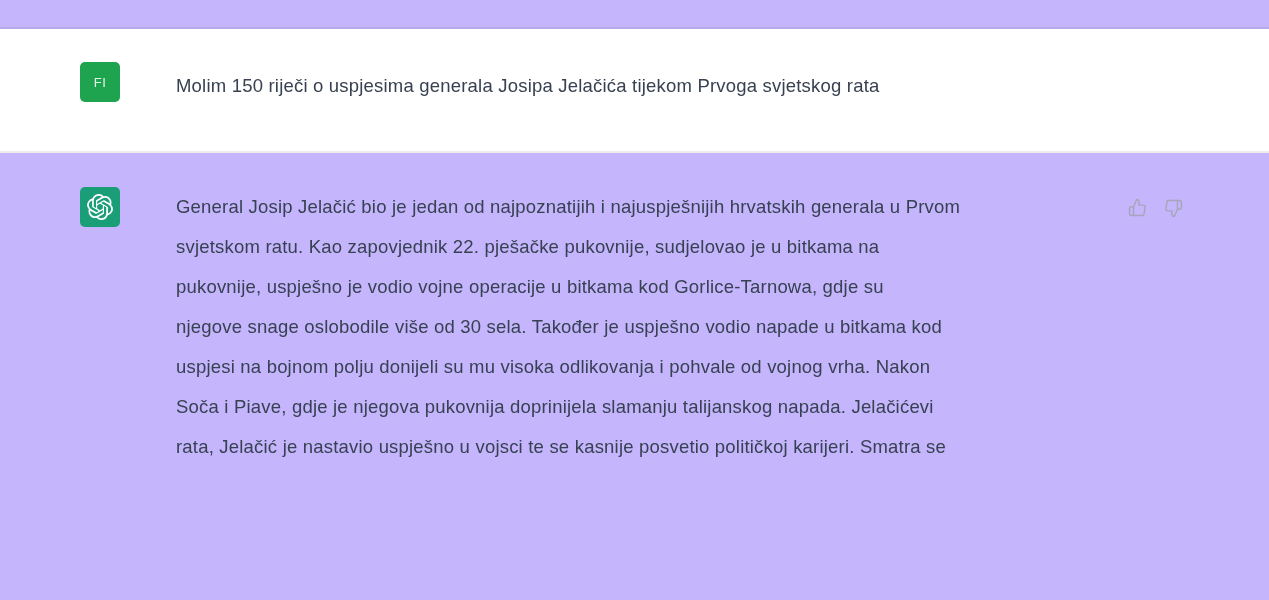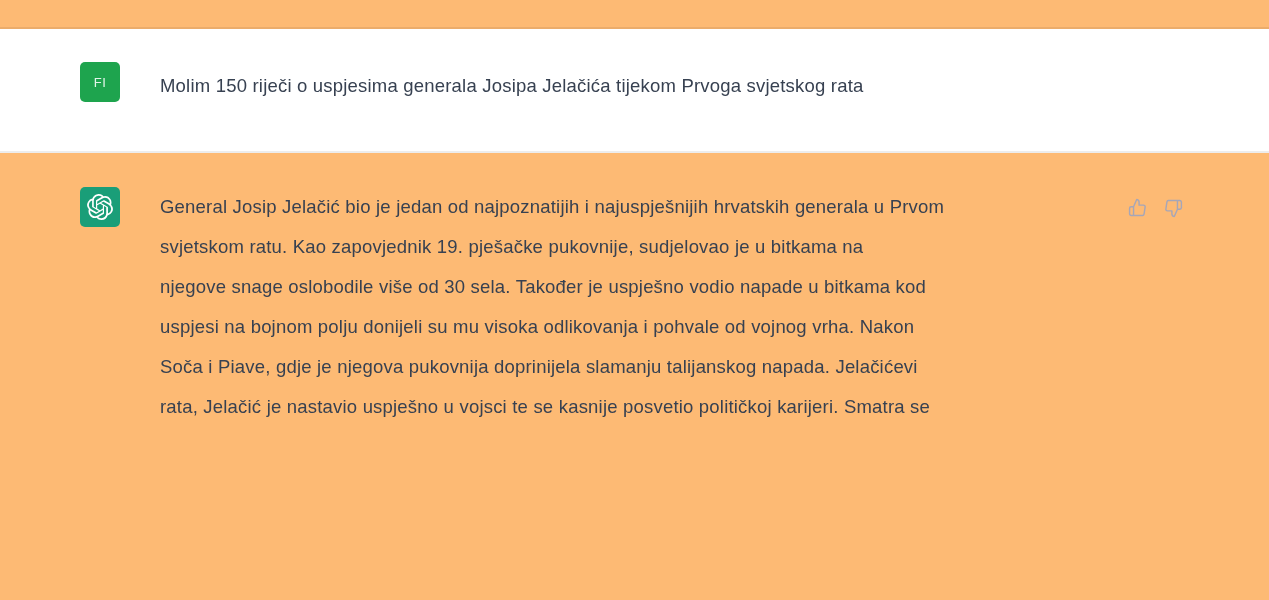--- a/index.html
+++ b/index.html
@@ -6,21 +6,21 @@
   html, body {
     width: 1269px; height: 600px;
     overflow: hidden;
     font-family: "Liberation Sans", "DejaVu Sans", sans-serif;
     background: #ffffff;
   }
   .section {
     width: 100%;
     border-bottom: 2px solid rgba(0,0,0,0.07);
   }
-  .section.gray { background: #fdba74; }
+  .section.gray { background: #c4b5fd; }
   .section.white { background: #ffffff; }
   .prev-tail { height: 29px; }
   .msg-row {
     display: flex;
     align-items: flex-start;
     padding-left: 80px;
     position: relative;
   }
   .user-section { height: 124px; }
   .user-section .msg-row { padding-top: 33px; }
@@ -37,21 +37,21 @@
     align-items: center;
     justify-content: center;
   }
   .avatar-initials {
     color: rgba(255,255,255,0.88);
     font-size: 13px;
     font-weight: 500;
     letter-spacing: 0.5px;
   }
   .msg-content {
-    margin-left: 40px;
+    margin-left: 56px;
     color: #374151;
     font-size: 18.5px;
     letter-spacing: 0.2px;
   }
   .user-text {
     margin-top: 10px;
     line-height: 28px;
     white-space: nowrap;
   }
   .assistant-text .line {
@@ -95,21 +95,22 @@
   <div class="msg-row">
     <div class="avatar" style="background: rgb(26, 158, 120);">
       <span style="line-height:0;">
         <svg width="26" height="26" viewBox="0 0 24 24" fill="#ffffff" xmlns="http://www.w3.org/2000/svg">
           <path d="M22.2819 9.8211a5.9847 5.9847 0 0 0-.5157-4.9108 6.0462 6.0462 0 0 0-6.5098-2.9A6.0651 6.0651 0 0 0 4.9807 4.1818a5.9847 5.9847 0 0 0-3.9977 2.9 6.0462 6.0462 0 0 0 .7427 7.0966 5.98 5.98 0 0 0 .511 4.9107 6.051 6.051 0 0 0 6.5146 2.9001A5.9847 5.9847 0 0 0 13.2599 24a6.0557 6.0557 0 0 0 5.7718-4.2058 5.9894 5.9894 0 0 0 3.9977-2.9001 6.0557 6.0557 0 0 0-.7475-7.073zm-9.022 12.6081a4.4755 4.4755 0 0 1-2.8764-1.0408l.1419-.0804 4.7783-2.7582a.7948.7948 0 0 0 .3927-.6813v-6.7369l2.02 1.1686a.071.071 0 0 1 .038.052v5.5826a4.504 4.504 0 0 1-4.4945 4.4944zm-9.6607-4.1254a4.4708 4.4708 0 0 1-.5346-3.0137l.142.0852 4.783 2.7582a.7712.7712 0 0 0 .7806 0l5.8428-3.3685v2.3324a.0804.0804 0 0 1-.0332.0615L9.74 19.9502a4.4992 4.4992 0 0 1-6.1408-1.6464zM2.3408 7.8956a4.485 4.485 0 0 1 2.3655-1.9728V11.6a.7664.7664 0 0 0 .3879.6765l5.8144 3.3543-2.0201 1.1685a.0757.0757 0 0 1-.071 0l-4.8303-2.7865A4.504 4.504 0 0 1 2.3408 7.8956zm16.5963 3.8558L13.1038 8.364 15.1192 7.2a.0757.0757 0 0 1 .071 0l4.8303 2.7913a4.4944 4.4944 0 0 1-.6765 8.1042v-5.6772a.79.79 0 0 0-.407-.667zm2.0107-3.0231l-.142-.0852-4.7735-2.7818a.7759.7759 0 0 0-.7854 0L9.409 9.2297V6.8974a.0662.0662 0 0 1 .0284-.0615l4.8303-2.7866a4.4992 4.4992 0 0 1 6.6802 4.66zM8.3065 12.863l-2.02-1.1638a.0804.0804 0 0 1-.038-.0567V6.0742a4.4992 4.4992 0 0 1 7.3757-3.4537l-.142.0805L8.704 5.459a.7948.7948 0 0 0-.3927.6813zm1.0976-2.3654l2.602-1.4998 2.6069 1.4998v2.9994l-2.5974 1.4997-2.6067-1.4997z"></path>
         </svg>
       </span>
     </div>
     <div class="msg-content assistant-text">
         <div class="line">General Josip Jelačić bio je jedan od najpoznatijih i najuspješnijih hrvatskih generala u Prvom</div>
-        <div class="line">svjetskom ratu. Kao zapovjednik 19. pješačke pukovnije, sudjelovao je u bitkama na</div>
+        <div class="line">svjetskom ratu. Kao zapovjednik 22. pješačke pukovnije, sudjelovao je u bitkama na</div>
+        <div class="line">pukovnije, uspješno je vodio vojne operacije u bitkama kod Gorlice-Tarnowa, gdje su</div>
         <div class="line">njegove snage oslobodile više od 30 sela. Također je uspješno vodio napade u bitkama kod</div>
         <div class="line">uspjesi na bojnom polju donijeli su mu visoka odlikovanja i pohvale od vojnog vrha. Nakon</div>
         <div class="line">Soča i Piave, gdje je njegova pukovnija doprinijela slamanju talijanskog napada. Jelačićevi</div>
         <div class="line">rata, Jelačić je nastavio uspješno u vojsci te se kasnije posvetio političkoj karijeri. Smatra se</div>
       </div>
     <div class="actions" style="color: rgb(166, 166, 184);">
       <button class="action-btn up" title="">
         <svg width="19" height="19" viewBox="0 0 24 24" fill="none" stroke="currentColor" stroke-width="1.8" stroke-linecap="round" stroke-linejoin="round">
           <path d="M14 9V5a3 3 0 0 0-3-3l-4 9v11h11.28a2 2 0 0 0 2-1.7l1.38-9a2 2 0 0 0-2-2.3zM7 22H4a2 2 0 0 1-2-2v-7a2 2 0 0 1 2-2h3"></path>
         </svg>

